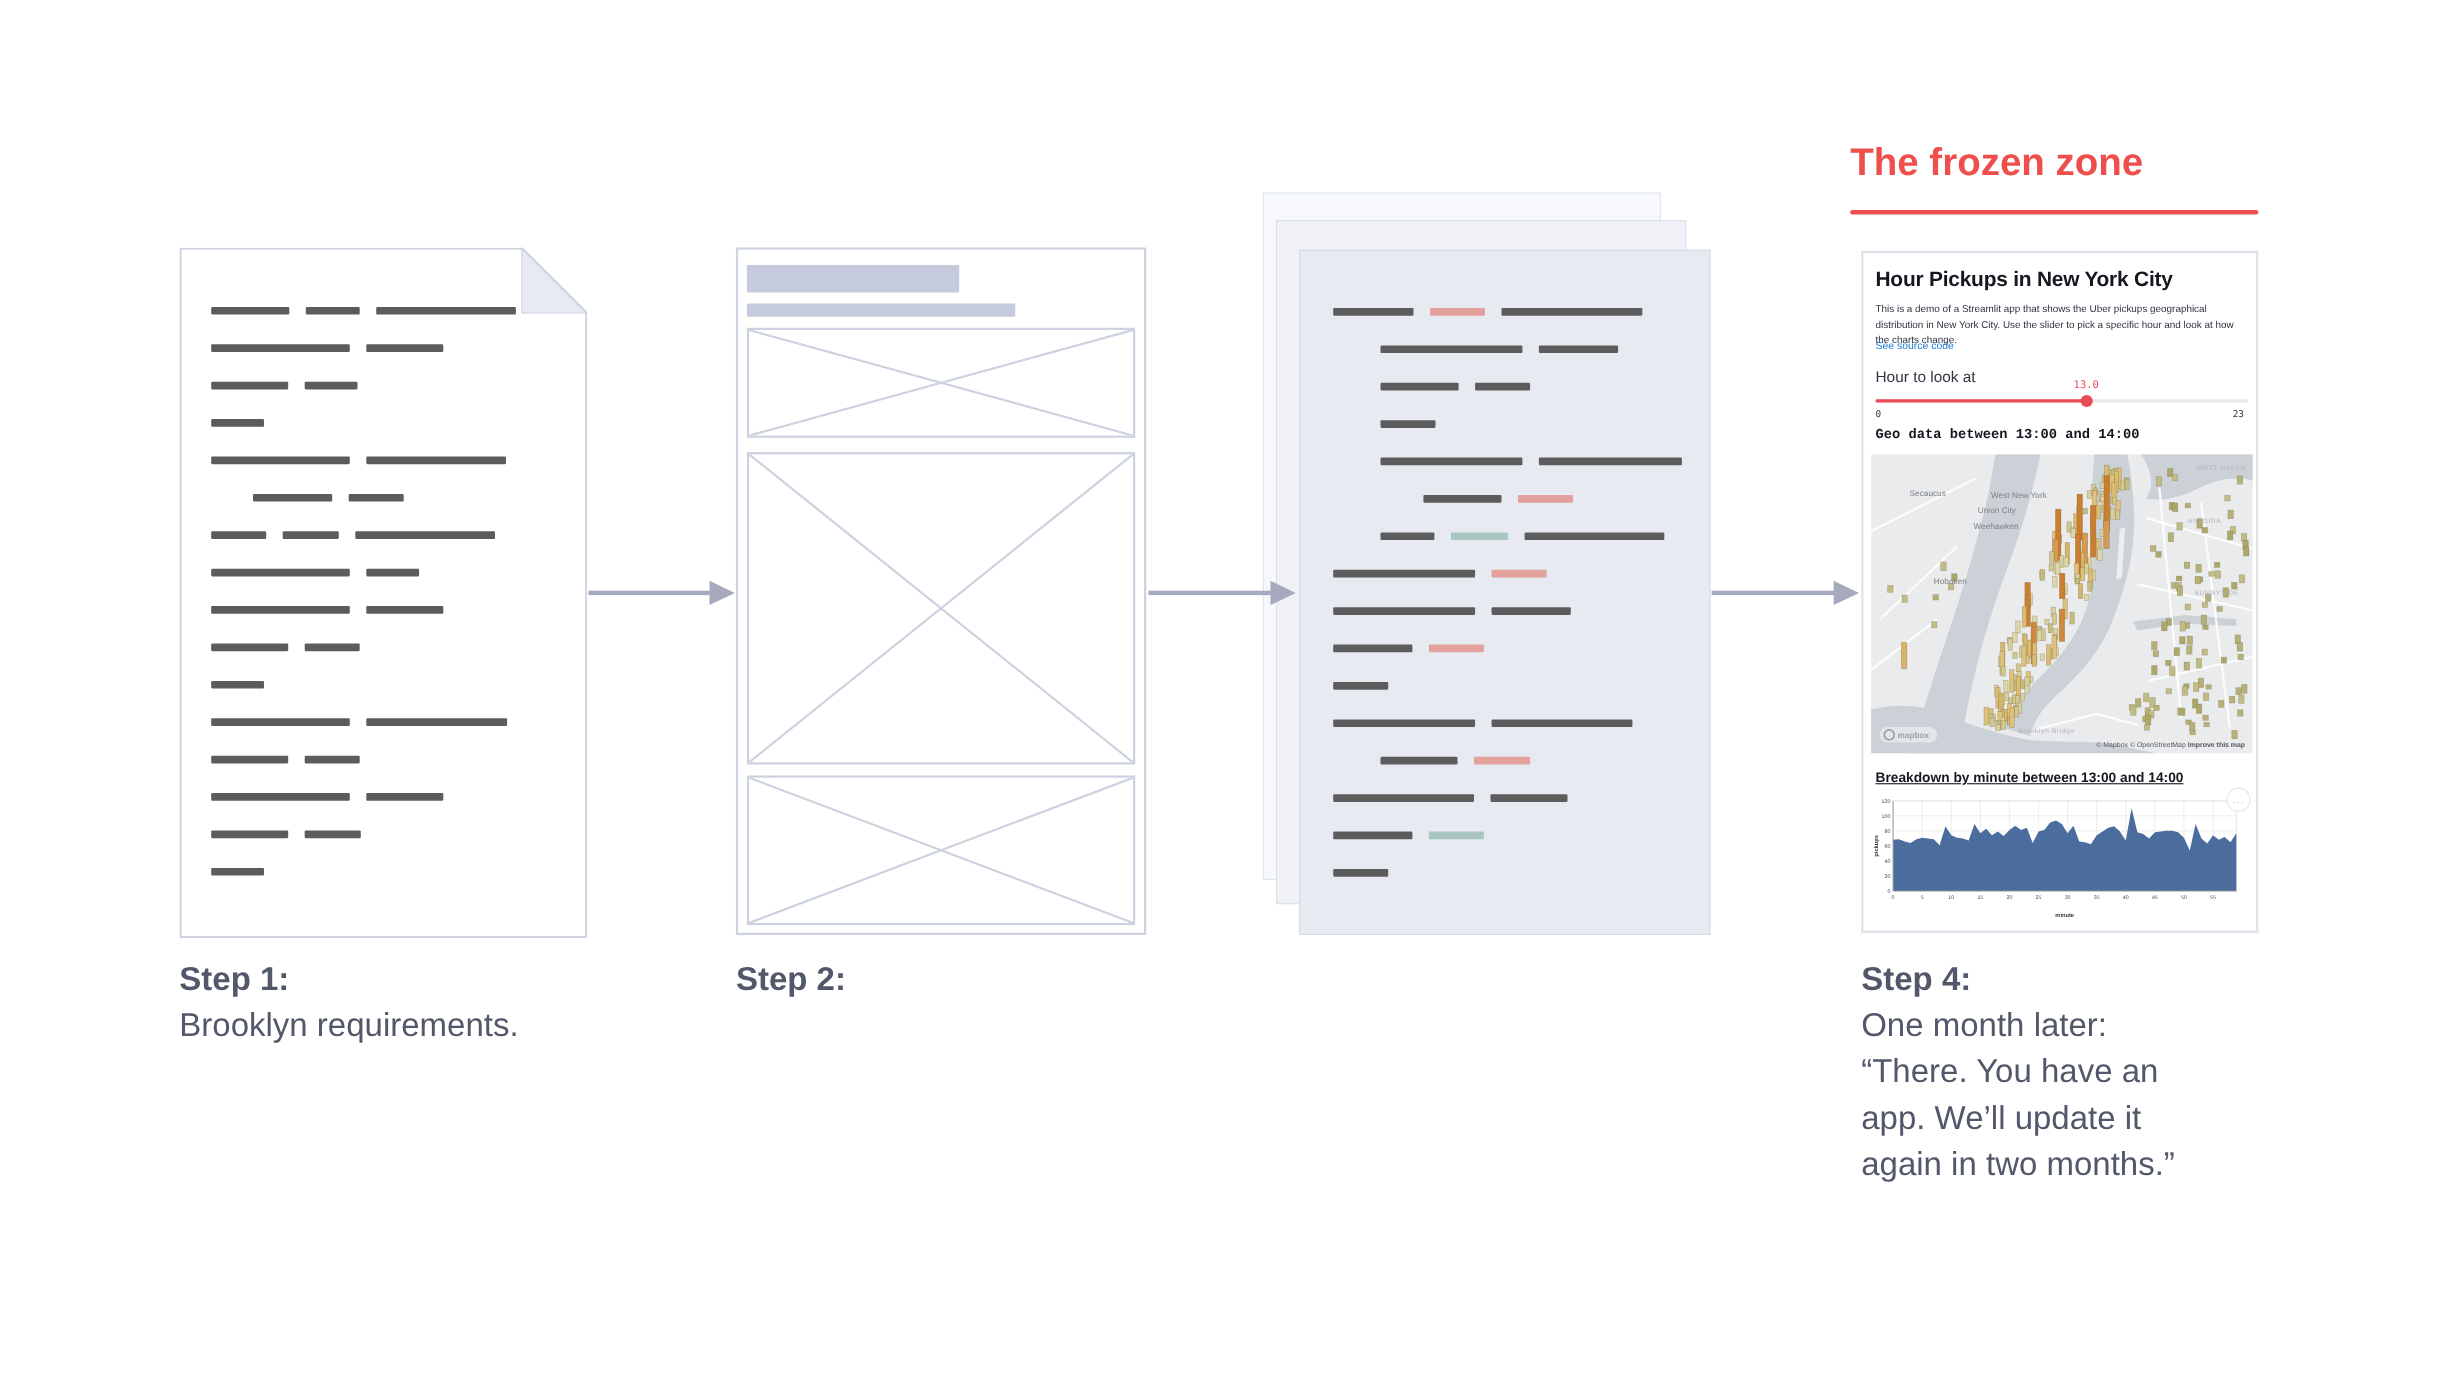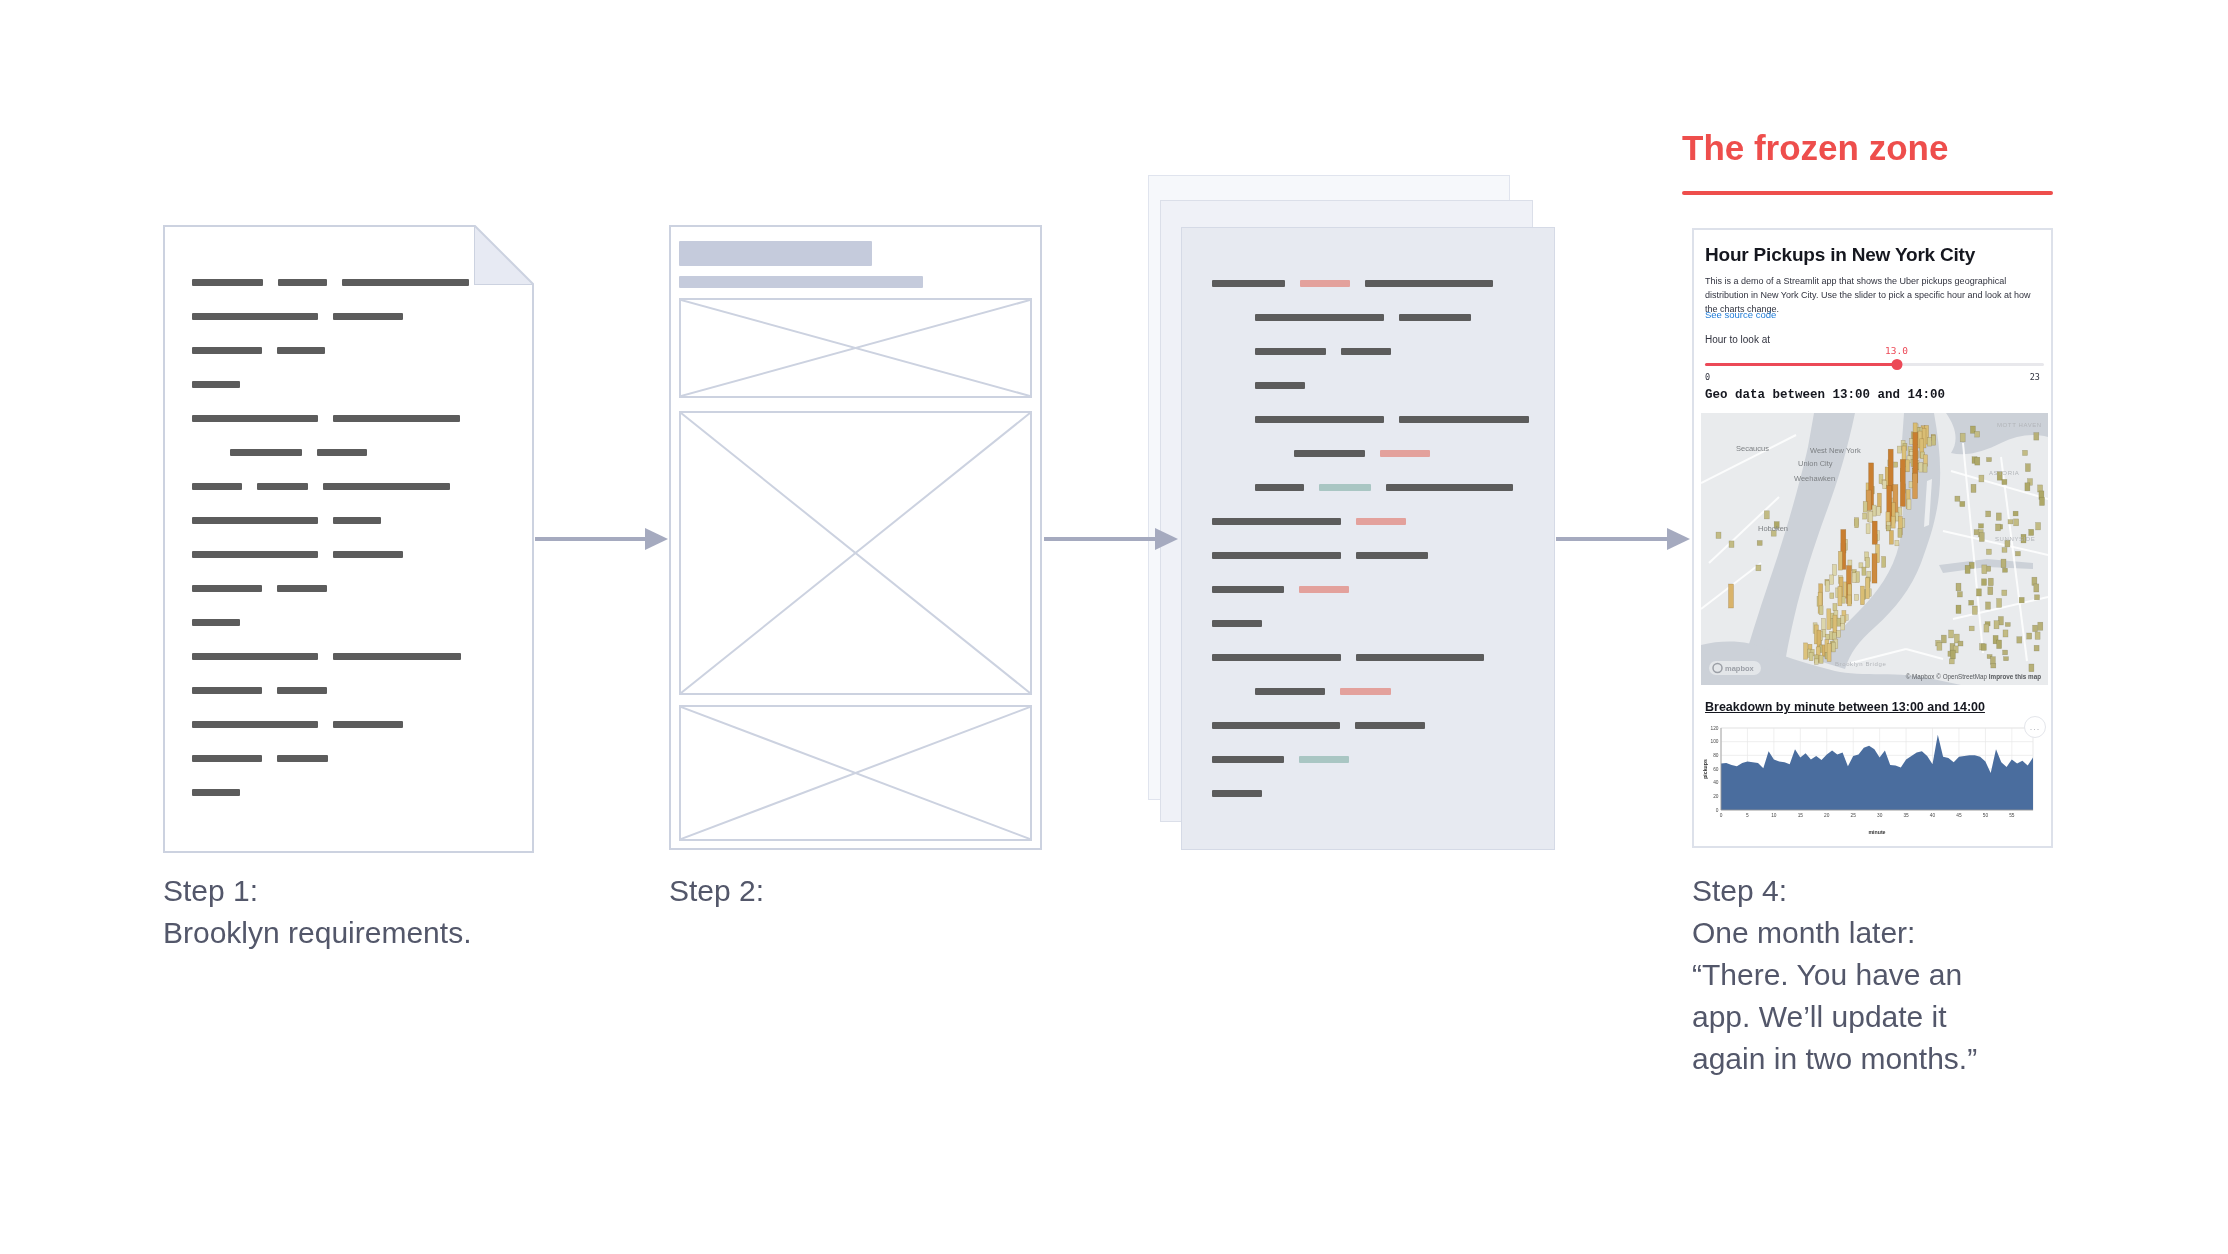--- a/index.html
+++ b/index.html
@@ -28,29 +28,29 @@
   .page-back{left:1148px;top:175px;width:362px;height:625px;background:#f6f8fb;border:1px solid #e0e4ee;}
   .page-mid{left:1160px;top:200px;width:373px;height:622px;background:#eff1f7;border:1px solid #dbdfe9;}
   .page-front{left:1181px;top:227px;width:374px;height:623px;background:#e7eaf1;border:1px solid #d5dae6;}
   
   .arrow{position:absolute;height:22px;}
   .arrow-line{position:absolute;left:0;top:9px;height:4px;background:#a5aabf;}
   .arrow-head{position:absolute;right:0;top:0;width:0;height:0;
               border-top:11px solid transparent;border-bottom:11px solid transparent;border-left:23px solid #a5aabf;}
   
   .caption{position:absolute;top:870px;width:480px;color:#53576a;font-size:30px;line-height:42px;}
-  .caption-label{font-weight:normal;}
+  .caption-label{font-weight:bold;}
   .caption-lines{white-space:pre-line;}
   
   .appcard{left:1692px;top:228px;width:361px;height:620px;border:2px solid #dde1ea;}
   .app-inner{position:absolute;left:0;top:0;right:0;bottom:0;}
   .app-title{position:absolute;left:11px;top:14px;font-size:19px;font-weight:bold;color:#15171f;letter-spacing:-0.2px;}
   .app-desc{position:absolute;left:11px;top:44px;width:339px;font-size:9px;line-height:14px;color:#31333f;}
   .app-link{position:absolute;left:11px;top:79px;font-size:9.5px;color:#1d7ad6;cursor:pointer;}
-  .slider-label{position:absolute;left:11px;top:104px;font-size:10px;color:#31333f;text-align:center;}
+  .slider-label{position:absolute;left:11px;top:104px;font-size:14px;color:#31333f;text-align:center;}
   .slider-value{position:absolute;top:115px;font-size:9.5px;color:#ec4957;font-family:"DejaVu Sans Mono",monospace;transform:translateX(-50%);}
   .slider-track{position:absolute;left:11px;top:133px;width:339px;height:3px;background:#e8e8ec;border-radius:2px;}
   .slider-fill{position:absolute;left:0;top:0;height:3px;background:#ec4957;border-radius:2px;}
   .slider-knob{position:absolute;top:129px;width:11px;height:11px;border-radius:50%;background:#ec4957;transform:translateX(-50%);}
   .slider-min{position:absolute;left:11px;top:142px;font-size:8.5px;color:#31333f;font-family:"DejaVu Sans Mono",monospace;}
   .slider-max{position:absolute;right:11px;top:142px;font-size:8.5px;color:#31333f;font-family:"DejaVu Sans Mono",monospace;}
   .sec-header{position:absolute;left:11px;font-size:12.5px;font-weight:bold;color:#15171f;}
   .map-wrap{position:absolute;left:7px;top:183px;width:347px;height:272px;}
   .chart-wrap{position:absolute;left:7px;top:490px;width:340px;height:120px;}
   .more-btn{position:absolute;left:330px;top:486px;width:22px;height:22px;border-radius:50%;

